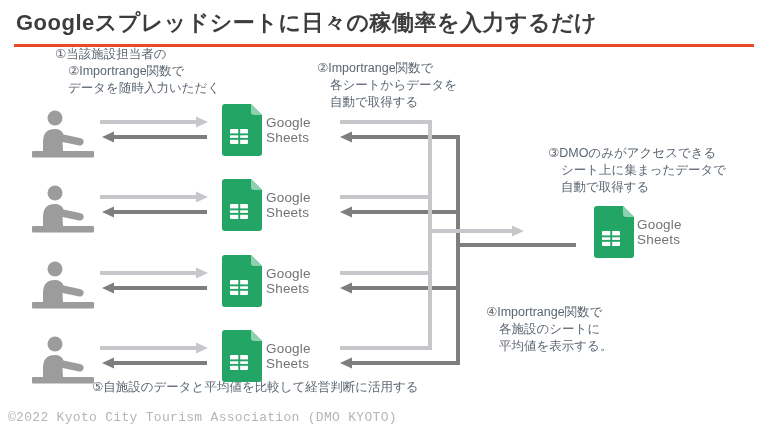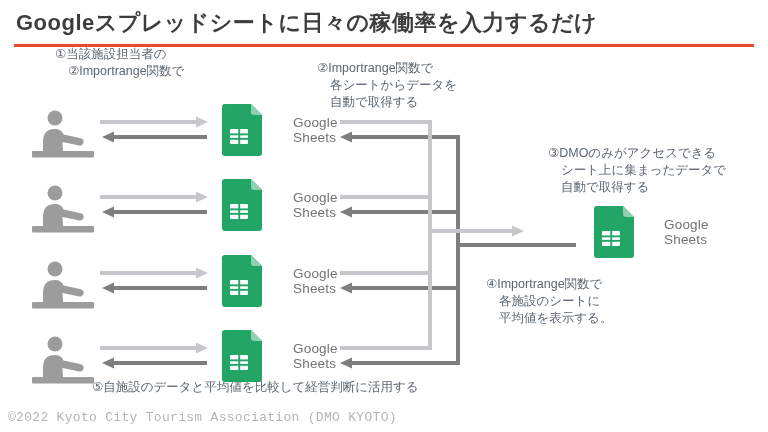--- a/index.html
+++ b/index.html
@@ -17,21 +17,21 @@
     background:var(--accent-red,#e84a2c);
   }
   .annot{
     position:absolute;color:var(--annotation-gray,#5c6671);
     font-size:12.5px;line-height:1.34;white-space:nowrap;
   }
   .annot .al{padding-left:13px;}
   .annot .al.first{padding-left:0;}
   .sheet-label{
     position:absolute;color:var(--label-gray,#737373);
-    font-size:13.5px;line-height:1.12;font-weight:400;letter-spacing:0.2px;margin-left:27px;
+    font-size:13.5px;line-height:1.12;font-weight:400;letter-spacing:0.2px;
   }
   .person,.sheet{position:absolute;}
   .person svg{display:block;}
   .sheet svg{display:block;}
   .person-shape{fill:var(--person-gray,#9c9c9c);}
   .sheet-body{fill:var(--sheets-green,#23a566);}
   .sheet-fold{fill:var(--sheets-fold,#8ed1b1);}
   .grid-line{fill:var(--sheets-green,#23a566);}
   .connectors{position:absolute;left:0;top:0;}
   .arrow-light-line{stroke:var(--arrow-light,#c7c7cb);stroke-width:4;fill:none;}
@@ -48,32 +48,33 @@
 <body>
 
 <div class="slide">
 
   <h1 class="title">Googleスプレッドシートに日々の稼働率を入力するだけ</h1>
   <div class="title-rule"></div>
 
   <div class="annot" style="left:55px;top:46px">
     <div class="al first">①当該施設担当者の</div>
     <div class="al">②Importrange関数で</div>
+    <div class="al">データを随時入力いただく</div>
   </div>
   <div class="annot" style="left:317px;top:60px">
     <div class="al first">②Importrange関数で</div>
     <div class="al">各シートからデータを</div>
     <div class="al">自動で取得する</div>
   </div>
   <div class="annot" style="left:548px;top:145px">
     <div class="al first">③DMOのみがアクセスできる</div>
     <div class="al">シート上に集まったデータで</div>
     <div class="al">自動で取得する</div>
   </div>
-  <div class="annot" style="left:486px;top:276px">
+  <div class="annot" style="left:486px;top:304px">
     <div class="al first">④Importrange関数で</div>
     <div class="al">各施設のシートに</div>
     <div class="al">平均値を表示する。</div>
   </div>
   <div class="annot" style="left:92px;top:379px">
     <div class="al first">⑤自施設のデータと平均値を比較して経営判断に活用する</div>
   </div>
 
   <svg class="connectors" width="768" height="432" viewBox="0 0 768 432">
 

